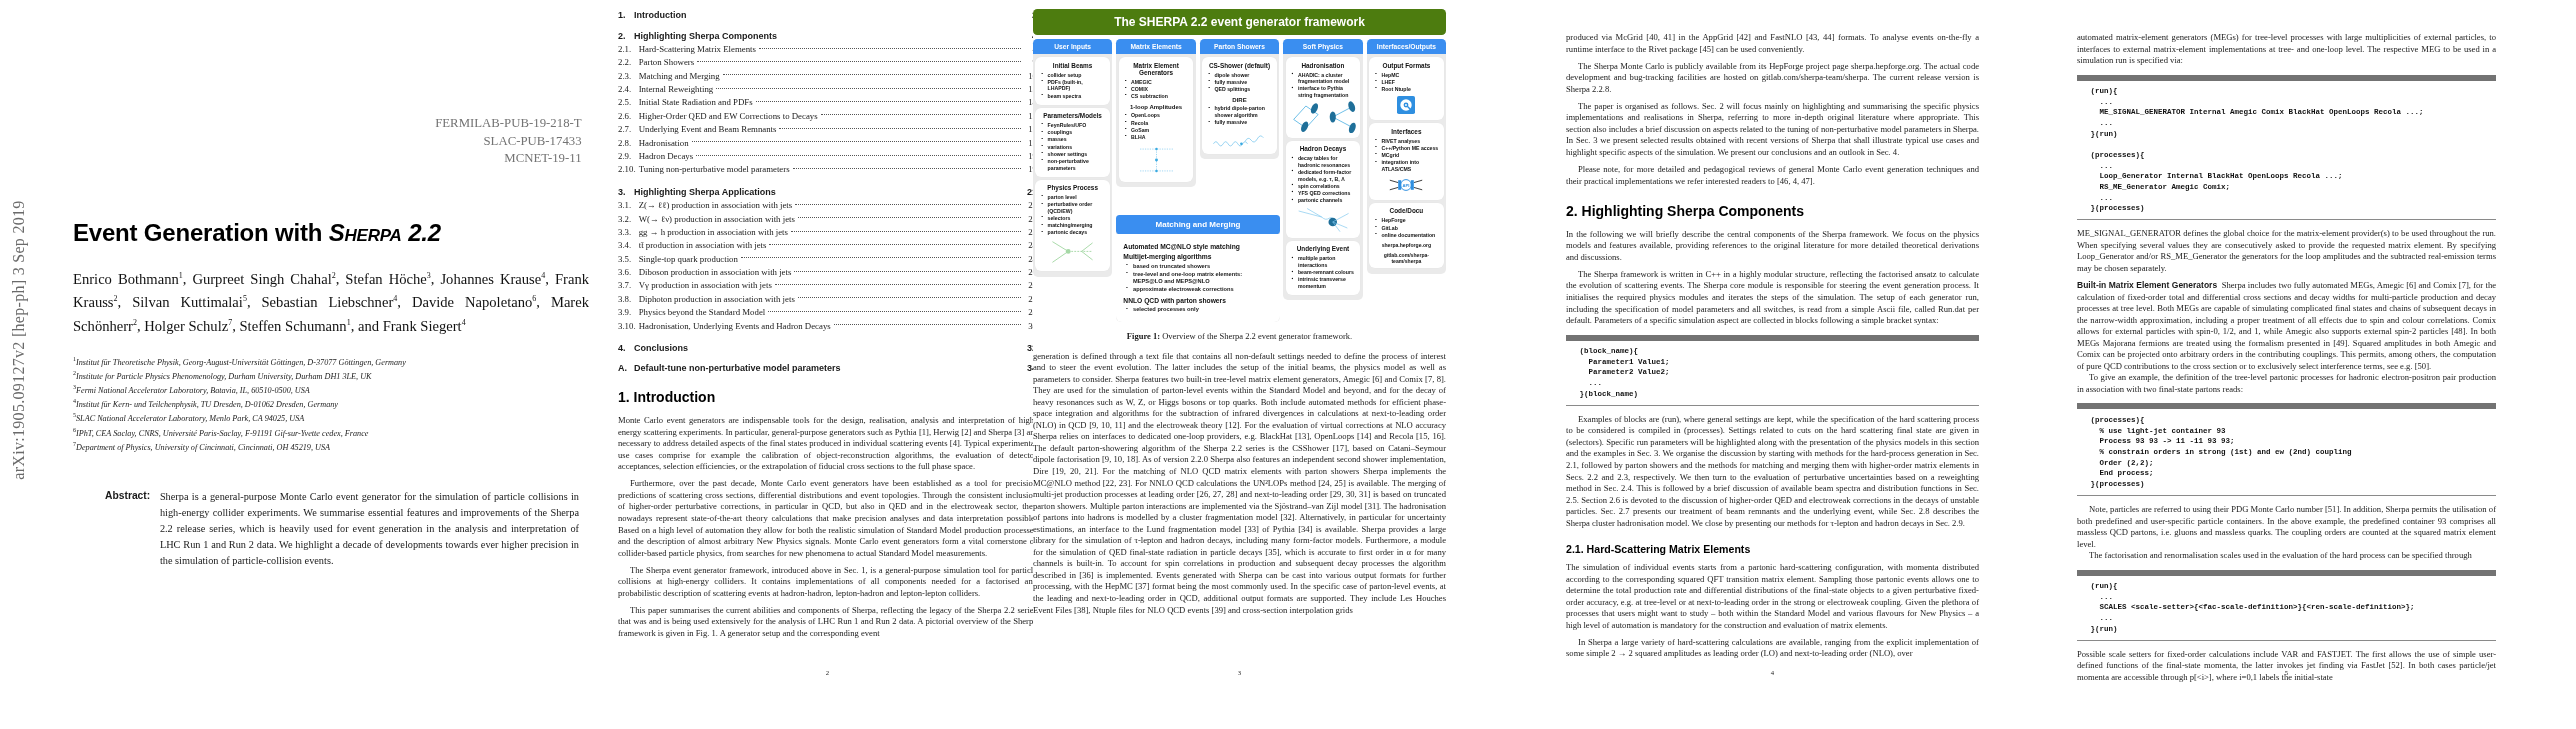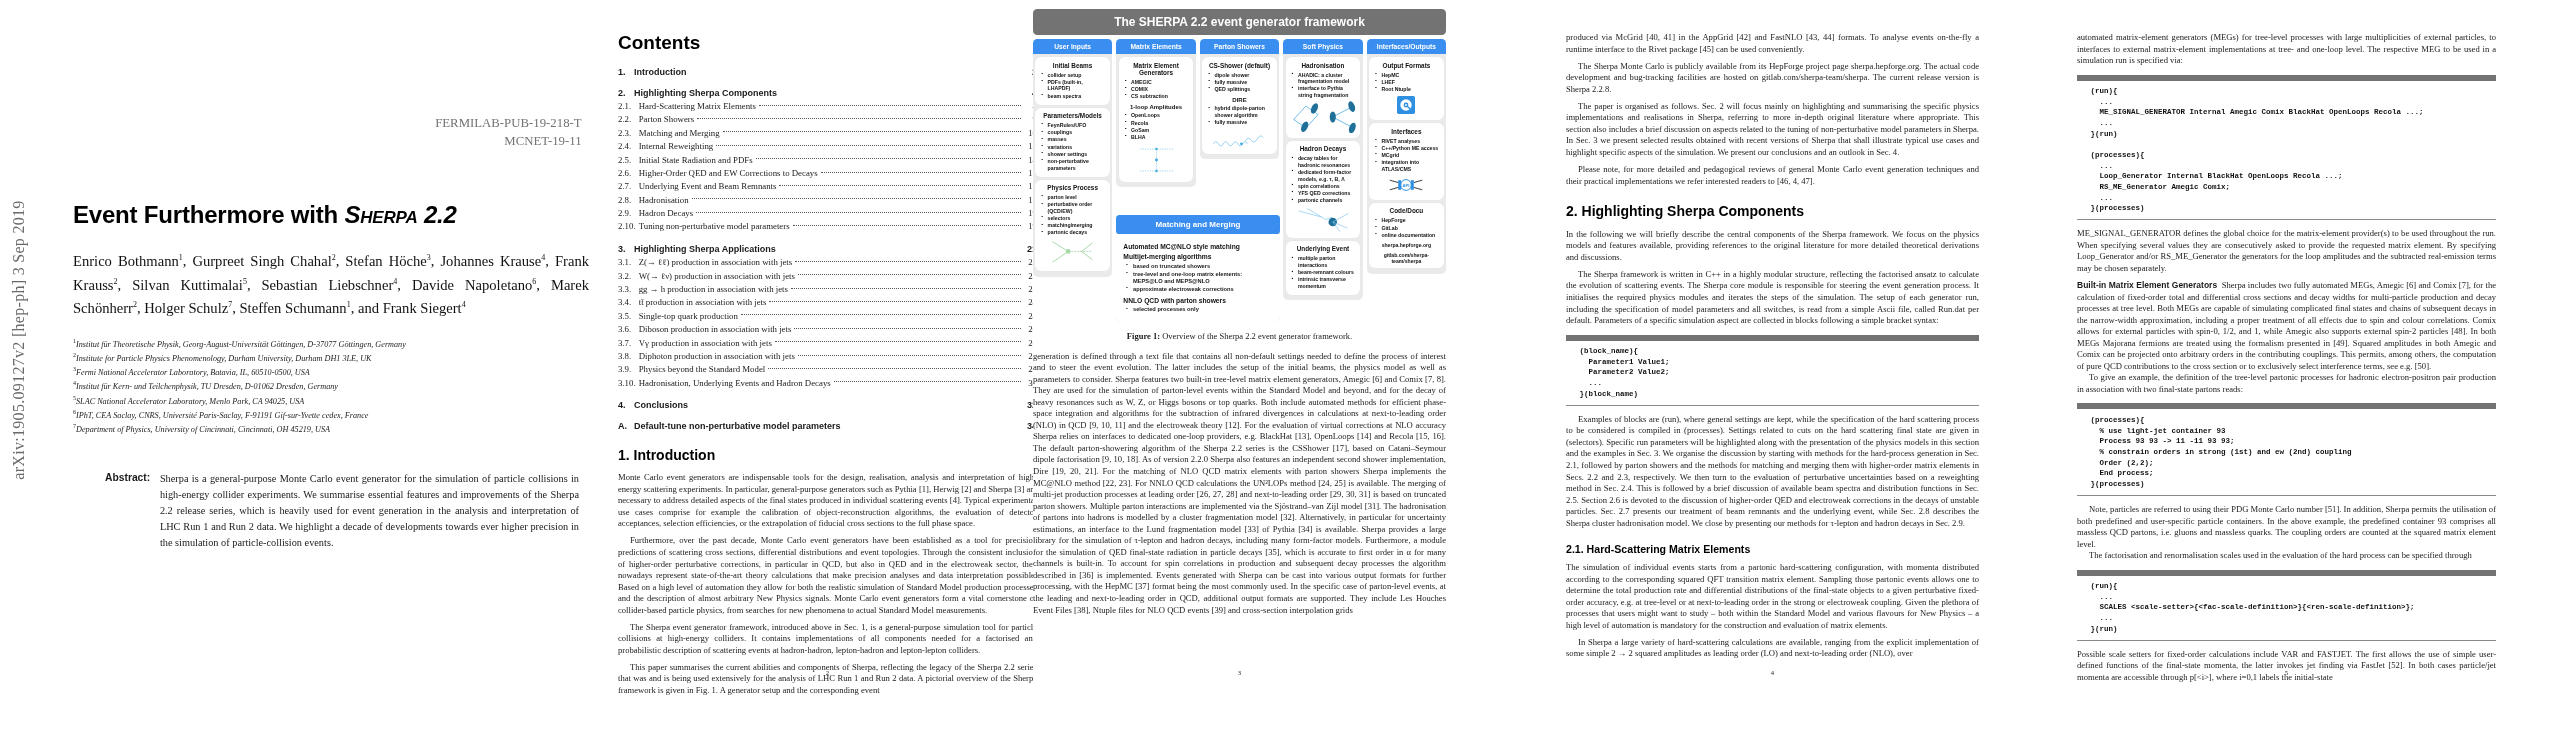--- a/index.html
+++ b/index.html
@@ -57,21 +57,21 @@
   .codeblk{margin:8px 0 8px 0;border-top:6px solid #737373;border-bottom:1px solid #8a8a8a;padding:5.5px 0 5.5px 13.4px;}
   .codeblk pre{margin:0;font-family:"Liberation Mono",monospace;font-size:7.5px;line-height:1.42;white-space:pre;color:#111;font-weight:bold;}
 
   
   .figbox{margin-top:8.5px;}
   .figcap{font-size:8.5px;text-align:center;margin:8.5px 0 9.7px 0;}
   .figcap b{font-weight:bold;}
 
   
   .fw{width:413px;background:#fff;font-family:"Liberation Sans",sans-serif;}
-  .fw-title{background:#737373;color:#fff;font-weight:bold;font-size:12px;text-align:center;padding:6px 0;border-radius:4.3px;margin-bottom:4.3px;}
+  .fw-title{background:#4d7c0f;color:#fff;font-weight:bold;font-size:12px;text-align:center;padding:6px 0;border-radius:4.3px;margin-bottom:4.3px;}
   .fw-cols{display:flex;gap:4.3px;align-items:flex-start;}
   .fw-col{flex:1 1 0;min-width:0;background:#eaeaea;border-radius:4.9px;padding-bottom:2.4px;}
   .fw-colhead{background:#3a8ef0;color:#fff;font-weight:bold;font-size:6.7px;text-align:center;padding:4.3px 1.2px;border-radius:4.3px 4.3px 0 0;}
   .card{background:#fff;border-radius:6px;margin:3px 2.4px;padding:4.3px 3.6px 4.9px 3.6px;box-shadow:0 0 0 0.3px #e3e3e3;}
   .card h4{margin:0 0 3px 0;font-size:6.4px;text-align:center;font-weight:bold;color:#111;}
   .card h5{margin:4.3px 0 2.4px 0;font-size:6px;text-align:center;font-weight:bold;color:#111;}
   .card ul{margin:0;padding-left:8px;list-style:none;}
   .card li{font-size:5.2px;line-height:1.27;color:#111;font-weight:bold;position:relative;padding-left:0.6px;margin-bottom:0.6px;}
   .card li:before{content:"▪";position:absolute;left:-5.5px;top:-0.6px;font-size:4.9px;color:#111;}
   .mm{margin-top:3.6px;}
@@ -89,24 +89,25 @@
 </head>
 <body>
 
 <div class="sheet">
 
   <div class="arxiv-stamp">arXiv:1905.09127v2  [hep-ph]  3 Sep 2019</div>
 
   <div class="page p1">
     <div class="report-ids">
       <div>FERMILAB-PUB-19-218-T</div>
+      <div>SLAC-PUB-17433</div>
       <div>MCNET-19-11</div>
     </div>
 
-    <h1 class="paper-title"><span>Event Furthermore with </span><span class="sc">Sherpa 2.2</span></h1>
+    <h1 class="paper-title"><span>Event Generation with </span><span class="sc">Sherpa 2.2</span></h1>
 
     <div class="authors">
       Enrico Bothmann<sup>1</sup>, Gurpreet Singh Chahal<sup>2</sup>, Stefan Höche<sup>3</sup>, Johannes Krause<sup>4</sup>, Frank Krauss<sup>2</sup>, Silvan Kuttimalai<sup>5</sup>, Sebastian Liebschner<sup>4</sup>, Davide Napoletano<sup>6</sup>, Marek Schönherr<sup>2</sup>, Holger Schulz<sup>7</sup>, Steffen Schumann<sup>1</sup>, and Frank Siegert<sup>4</sup>
     </div>
 
     <div class="affils">
       <div><sup>1</sup><span>Institut für Theoretische Physik, Georg-August-Universität Göttingen, D-37077 Göttingen, Germany</span></div>
       <div><sup>2</sup><span>Institute for Particle Physics Phenomenology, Durham University, Durham DH1 3LE, UK</span></div>
       <div><sup>3</sup><span>Fermi National Accelerator Laboratory, Batavia, IL, 60510-0500, USA</span></div>
       <div><sup>4</sup><span>Institut für Kern- und Teilchenphysik, TU Dresden, D-01062 Dresden, Germany</span></div>
@@ -115,21 +116,20 @@
       <div><sup>7</sup><span>Department of Physics, University of Cincinnati, Cincinnati, OH 45219, USA</span></div>
     </div>
 
     <div class="abswrap">
       <div class="abslabel">Abstract:</div>
       <div class="abstext">Sherpa is a general-purpose Monte Carlo event generator for the simulation of particle collisions in high-energy collider experiments. We summarise essential features and improvements of the Sherpa 2.2 release series, which is heavily used for event generation in the analysis and interpretation of LHC Run 1 and Run 2 data. We highlight a decade of developments towards ever higher precision in the simulation of particle-collision events.</div>
     </div>
   </div>
 
   <div class="page p2">
-    <div class="contents-h">Contents</div>
 
     <div>
       <div class="toc-l1">
           <span class="num">1.</span>
           <span class="lbl">Introduction</span>
           <span class="pg">2</span>
         </div>
 
       <div class="toc-l1">
           <span class="num">2.</span>

